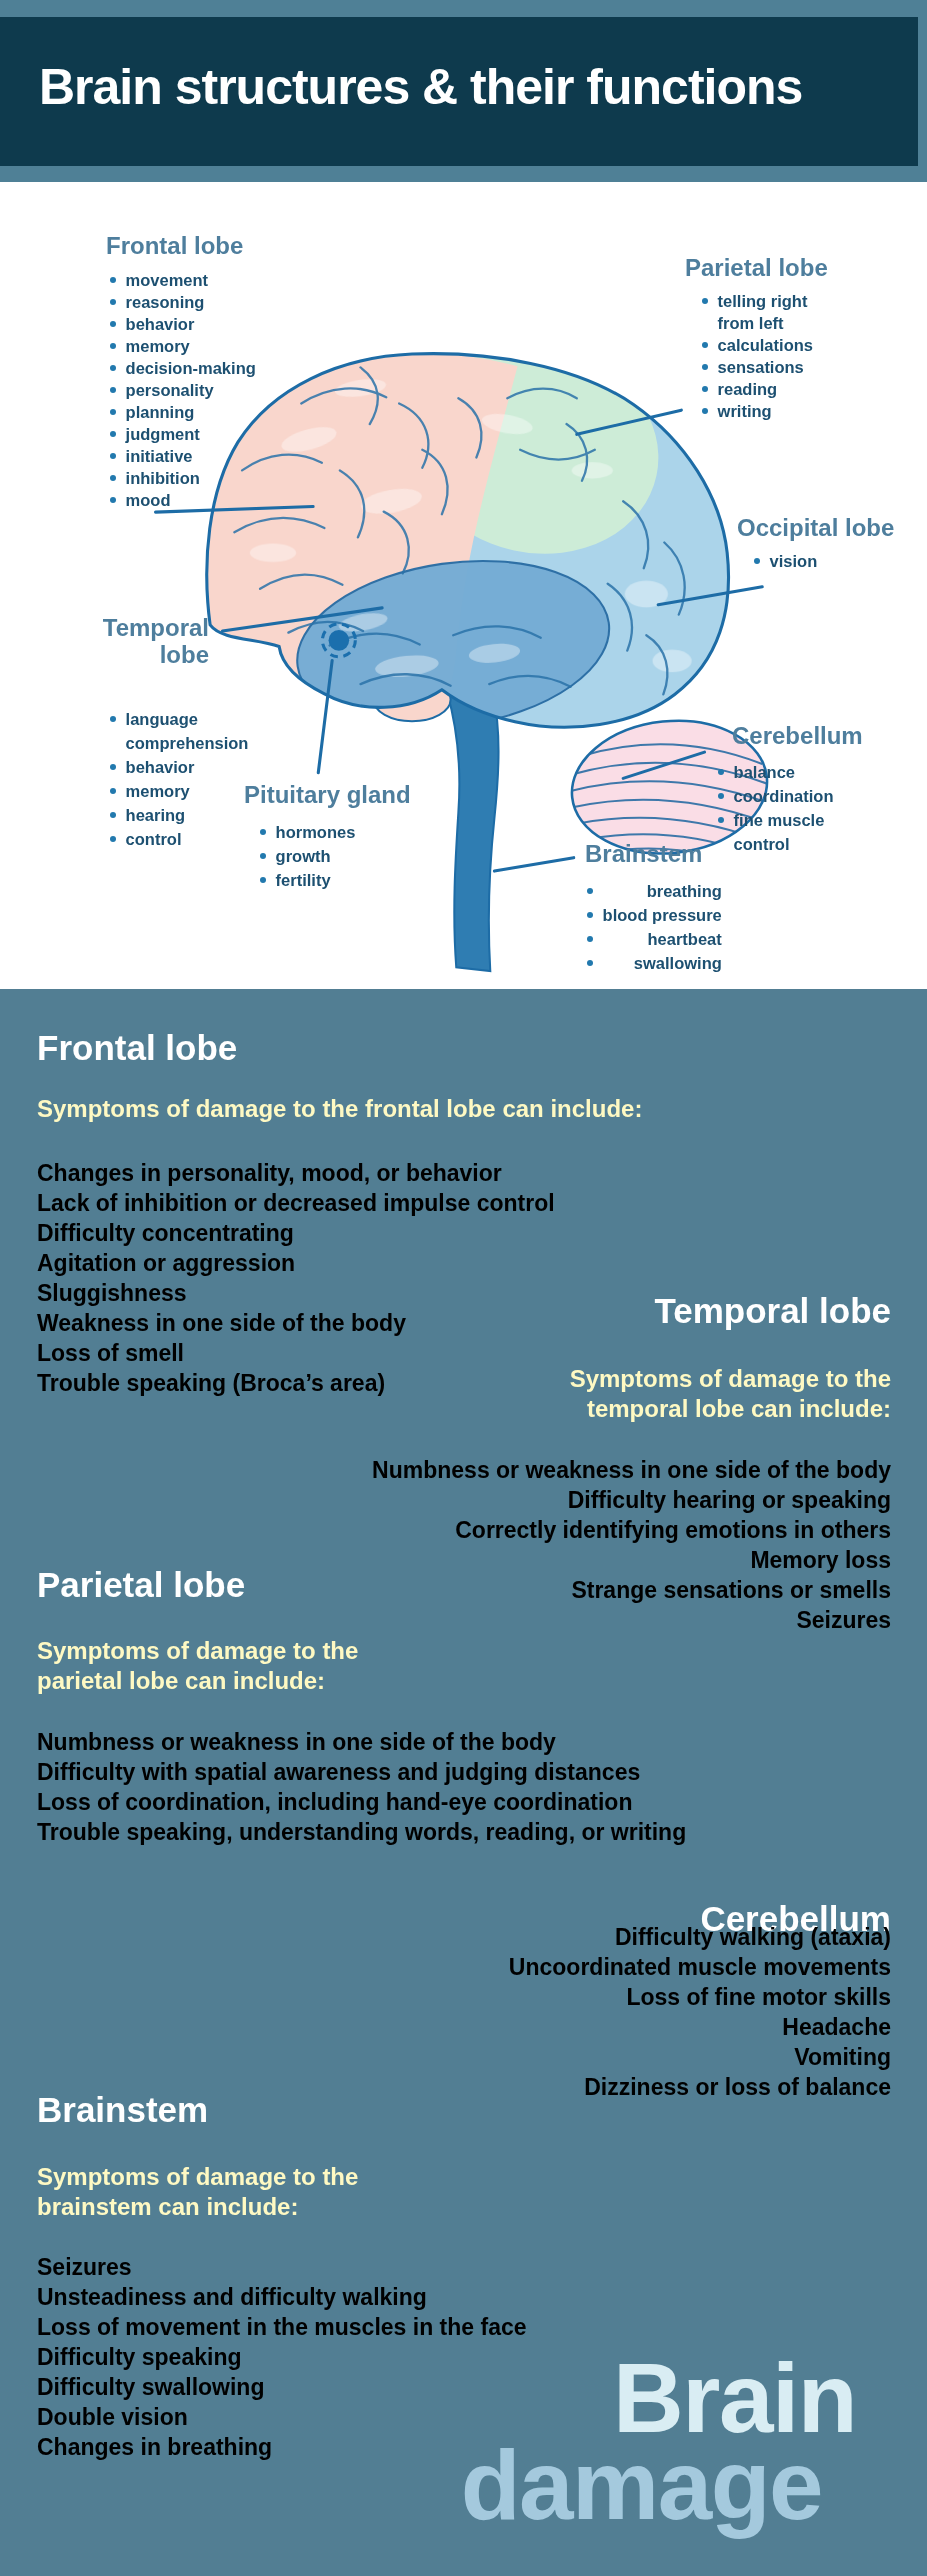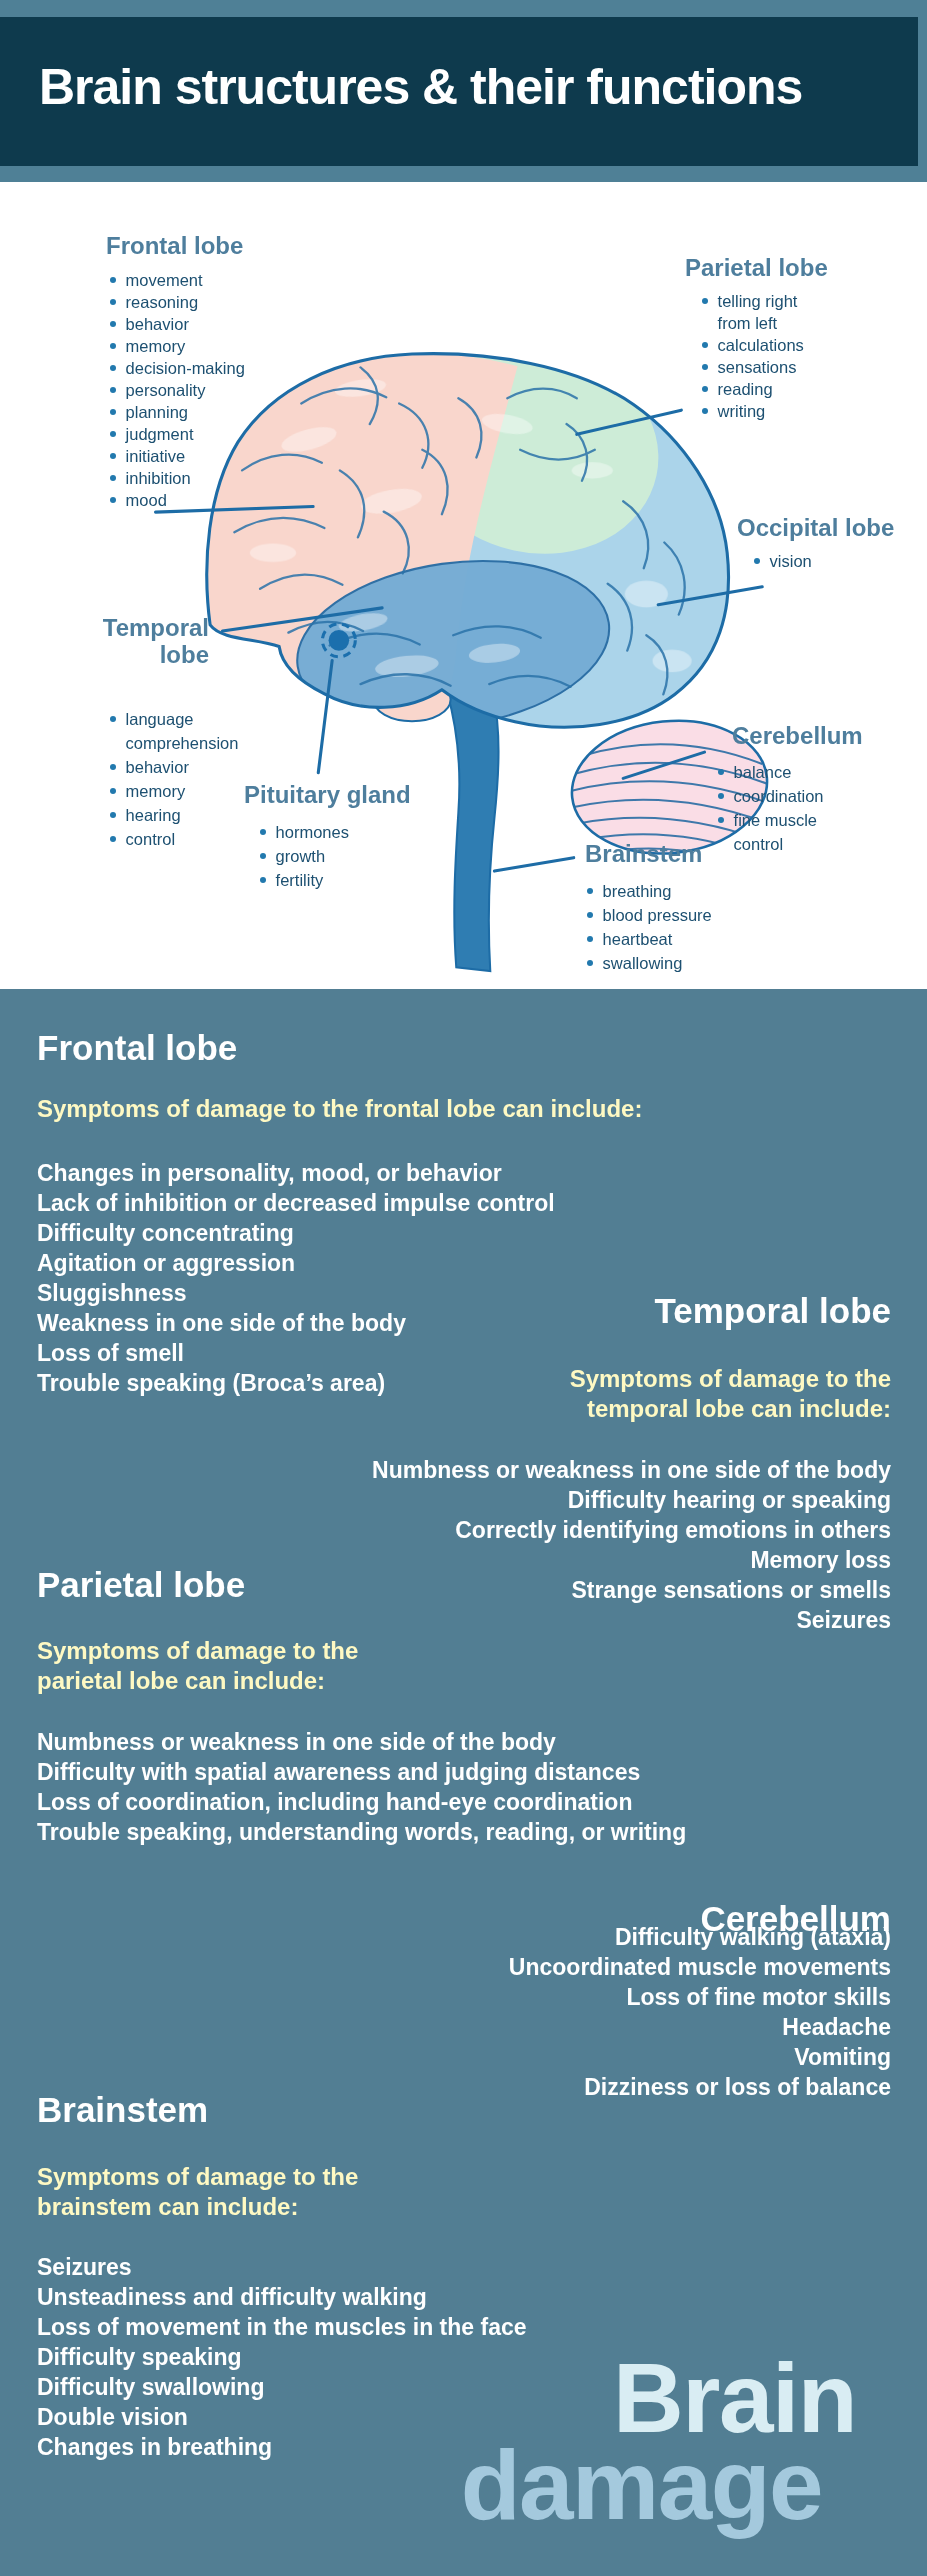--- a/index.html
+++ b/index.html
@@ -14,34 +14,34 @@
   .band-top{left:0;top:0;width:927px;height:182px;background:#4f8096;}
   .navy-panel{left:0;top:17px;width:918px;height:149px;background:#0e3a4d;}
   .main-title{
     left:39px;top:61px;width:876px;
     font-size:50px;font-weight:bold;color:#ffffff;letter-spacing:-1px;line-height:1.05;
   }
   
   .diagram-bg{left:0;top:182px;width:927px;height:807px;background:#ffffff;}
   .diagram-svg{left:0;top:182px;width:927px;height:807px;}
   .d-head{font-size:24px;font-weight:bold;color:#4e7e9d;line-height:1.12;}
-  ul.d-list{list-style:none;margin:0;padding:0;font-size:16.5px;color:#1d5071;}
+  ul.d-list{list-style:none;margin:0;padding:0;font-size:16.5px;color:#1d5071;font-weight:bold;}
   ul.d-list li{position:relative;padding-left:19.6px;}
   ul.lh43 li{height:22px;line-height:22px;}
   ul.lh47 li{height:24px;line-height:24px;}
   ul.d-list li::before{
     content:'';position:absolute;left:3.6px;top:50%;margin-top:-3.1px;
     width:6.2px;height:6.2px;border-radius:50%;background:#2279ae;
   }
   ul.d-list li.cont::before{display:none;}
   
   .content-bg{left:0;top:989px;width:927px;height:1652px;background:#527e93;}
   .s-head{font-size:35px;font-weight:bold;color:#ffffff;line-height:1.1;}
   .s-sub{font-size:24px;font-weight:bold;color:#fef9c3;line-height:30px;}
-  ul.s-list{list-style:none;margin:0;padding:0;font-size:23px;font-weight:bold;color:#ffffff;line-height:30px;}
+  ul.s-list{list-style:none;margin:0;padding:0;font-size:23px;font-weight:bold;color:#000000;line-height:30px;}
   .ta-r{text-align:right;}
   .brand-line1{font-size:98px;font-weight:bold;color:#d9edf3;line-height:1;letter-spacing:-1.5px;}
   .brand-line2{font-size:98px;font-weight:bold;color:#a4c9dd;line-height:1;letter-spacing:-1.5px;}
 </style>
 </head>
 <body>
 
 <div class="page">
 
   <div class="abs band-top"></div>
@@ -193,21 +193,21 @@
 
   <div class="abs d-head" style="left:732px;top:723px;">Cerebellum</div>
   <ul class="abs d-list lh47" style="left:714px;top:760px;">
     <li>balance</li>
     <li>coordination</li>
     <li>fine muscle</li>
     <li class="cont">control</li>
   </ul>
 
   <div class="abs d-head" style="left:585px;top:841px;">Brainstem</div>
-  <ul class="abs d-list lh47" style="left:583px;top:879px;">
+  <ul class="abs d-list lh47" style="left:583px;top:879px;text-align:right;">
     <li>breathing</li>
     <li>blood pressure</li>
     <li>heartbeat</li>
     <li>swallowing</li>
   </ul>
 
   <div class="abs content-bg"></div>
 
   <div class="abs s-head" style="left:37px;top:1029px;">Frontal lobe</div>
   <div class="abs s-sub" style="left:37px;top:1094px;">Symptoms of damage to the frontal lobe can include:</div>

